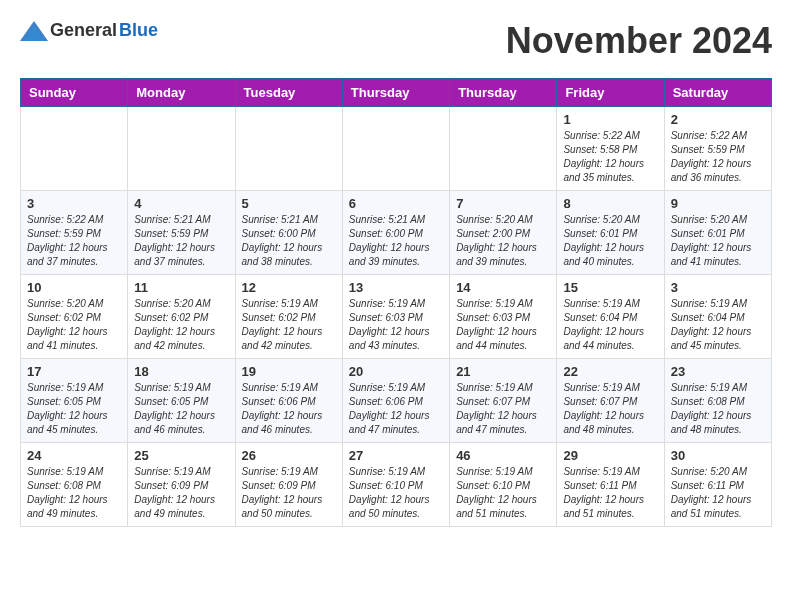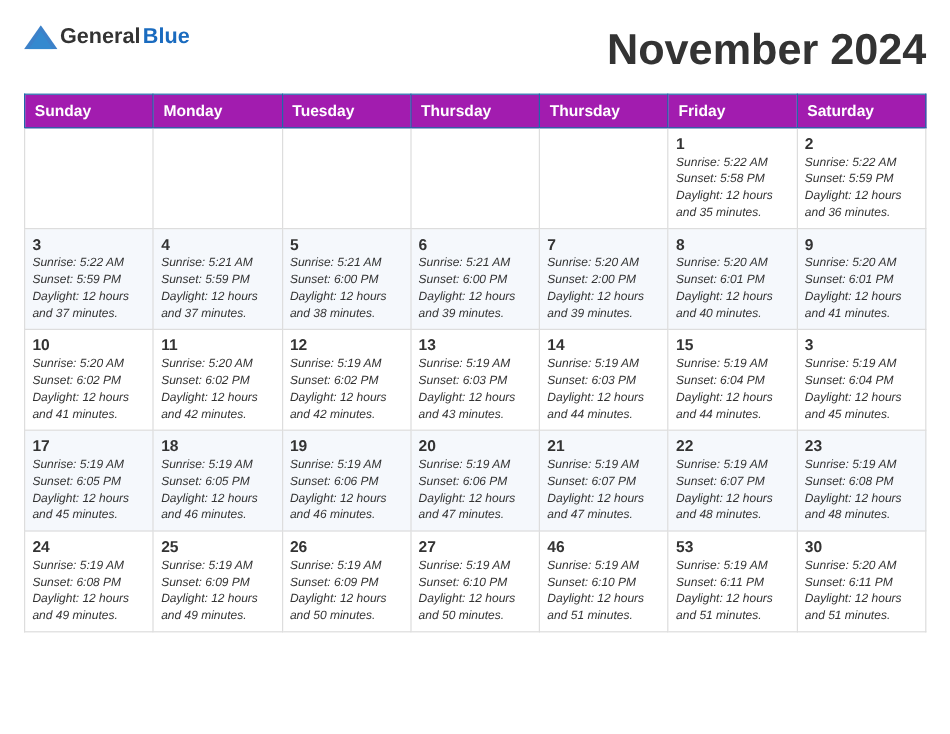--- a/index.html
+++ b/index.html
@@ -303,21 +303,21 @@
 Sunset: 6:10 PM
 Daylight: 12 hours and 50 minutes.</div>
         </td>
         <td>
           <span class="day-num">46</span>
           <div class="day-info">Sunrise: 5:19 AM
 Sunset: 6:10 PM
 Daylight: 12 hours and 51 minutes.</div>
         </td>
         <td>
-          <span class="day-num">53</span>
+          <span class="day-num">29</span>
           <div class="day-info">Sunrise: 5:19 AM
 Sunset: 6:11 PM
 Daylight: 12 hours and 51 minutes.</div>
         </td>
         <td>
           <span class="day-num">30</span>
           <div class="day-info">Sunrise: 5:20 AM
 Sunset: 6:11 PM
 Daylight: 12 hours and 51 minutes.</div>
         </td>

